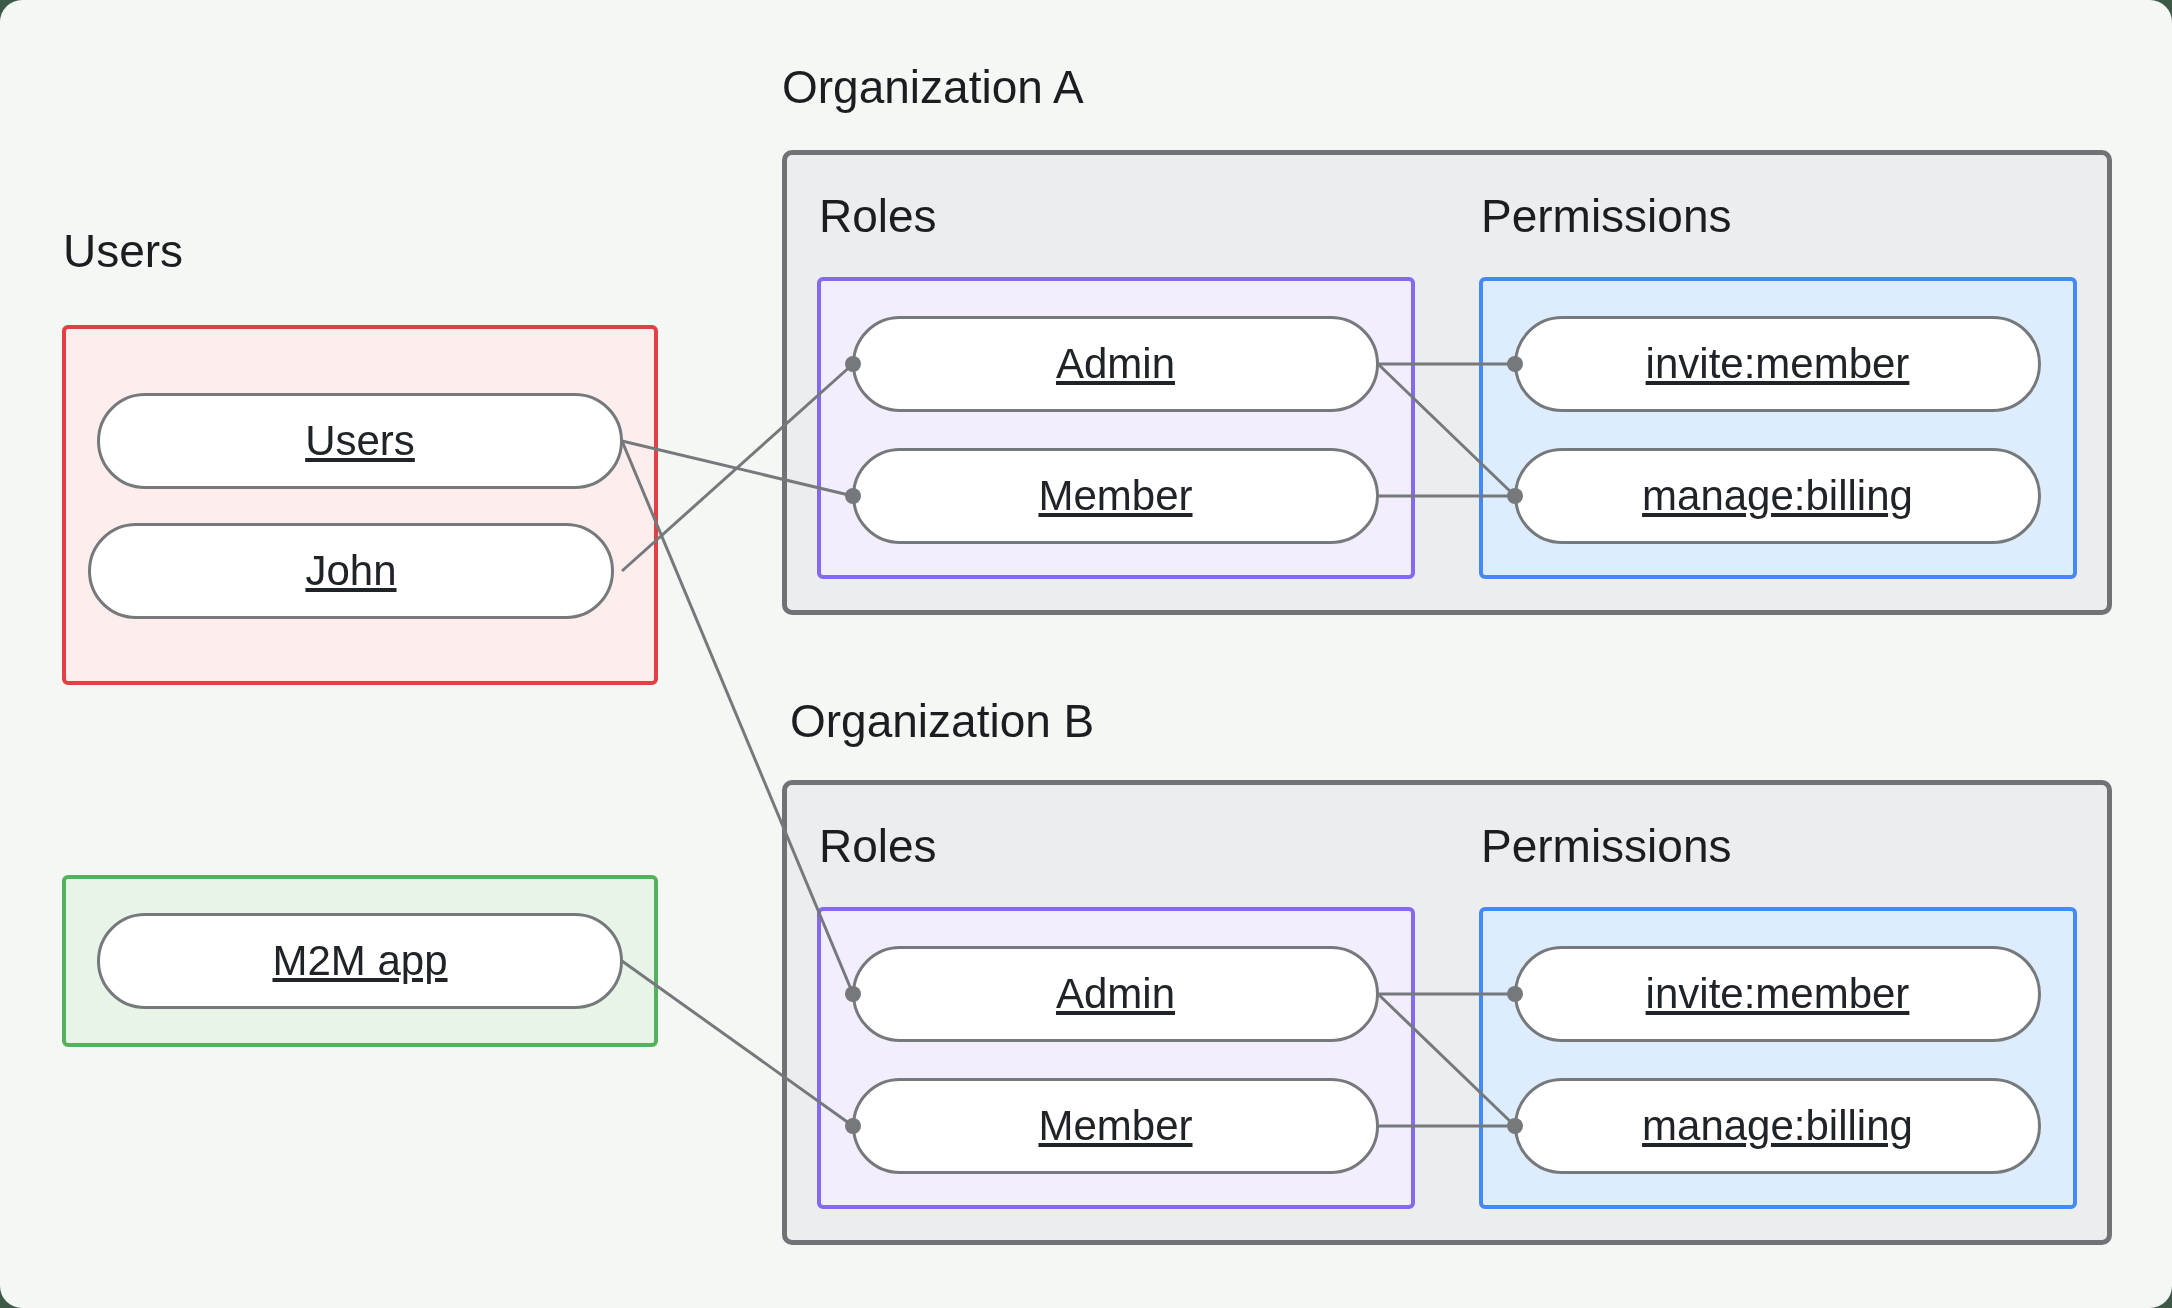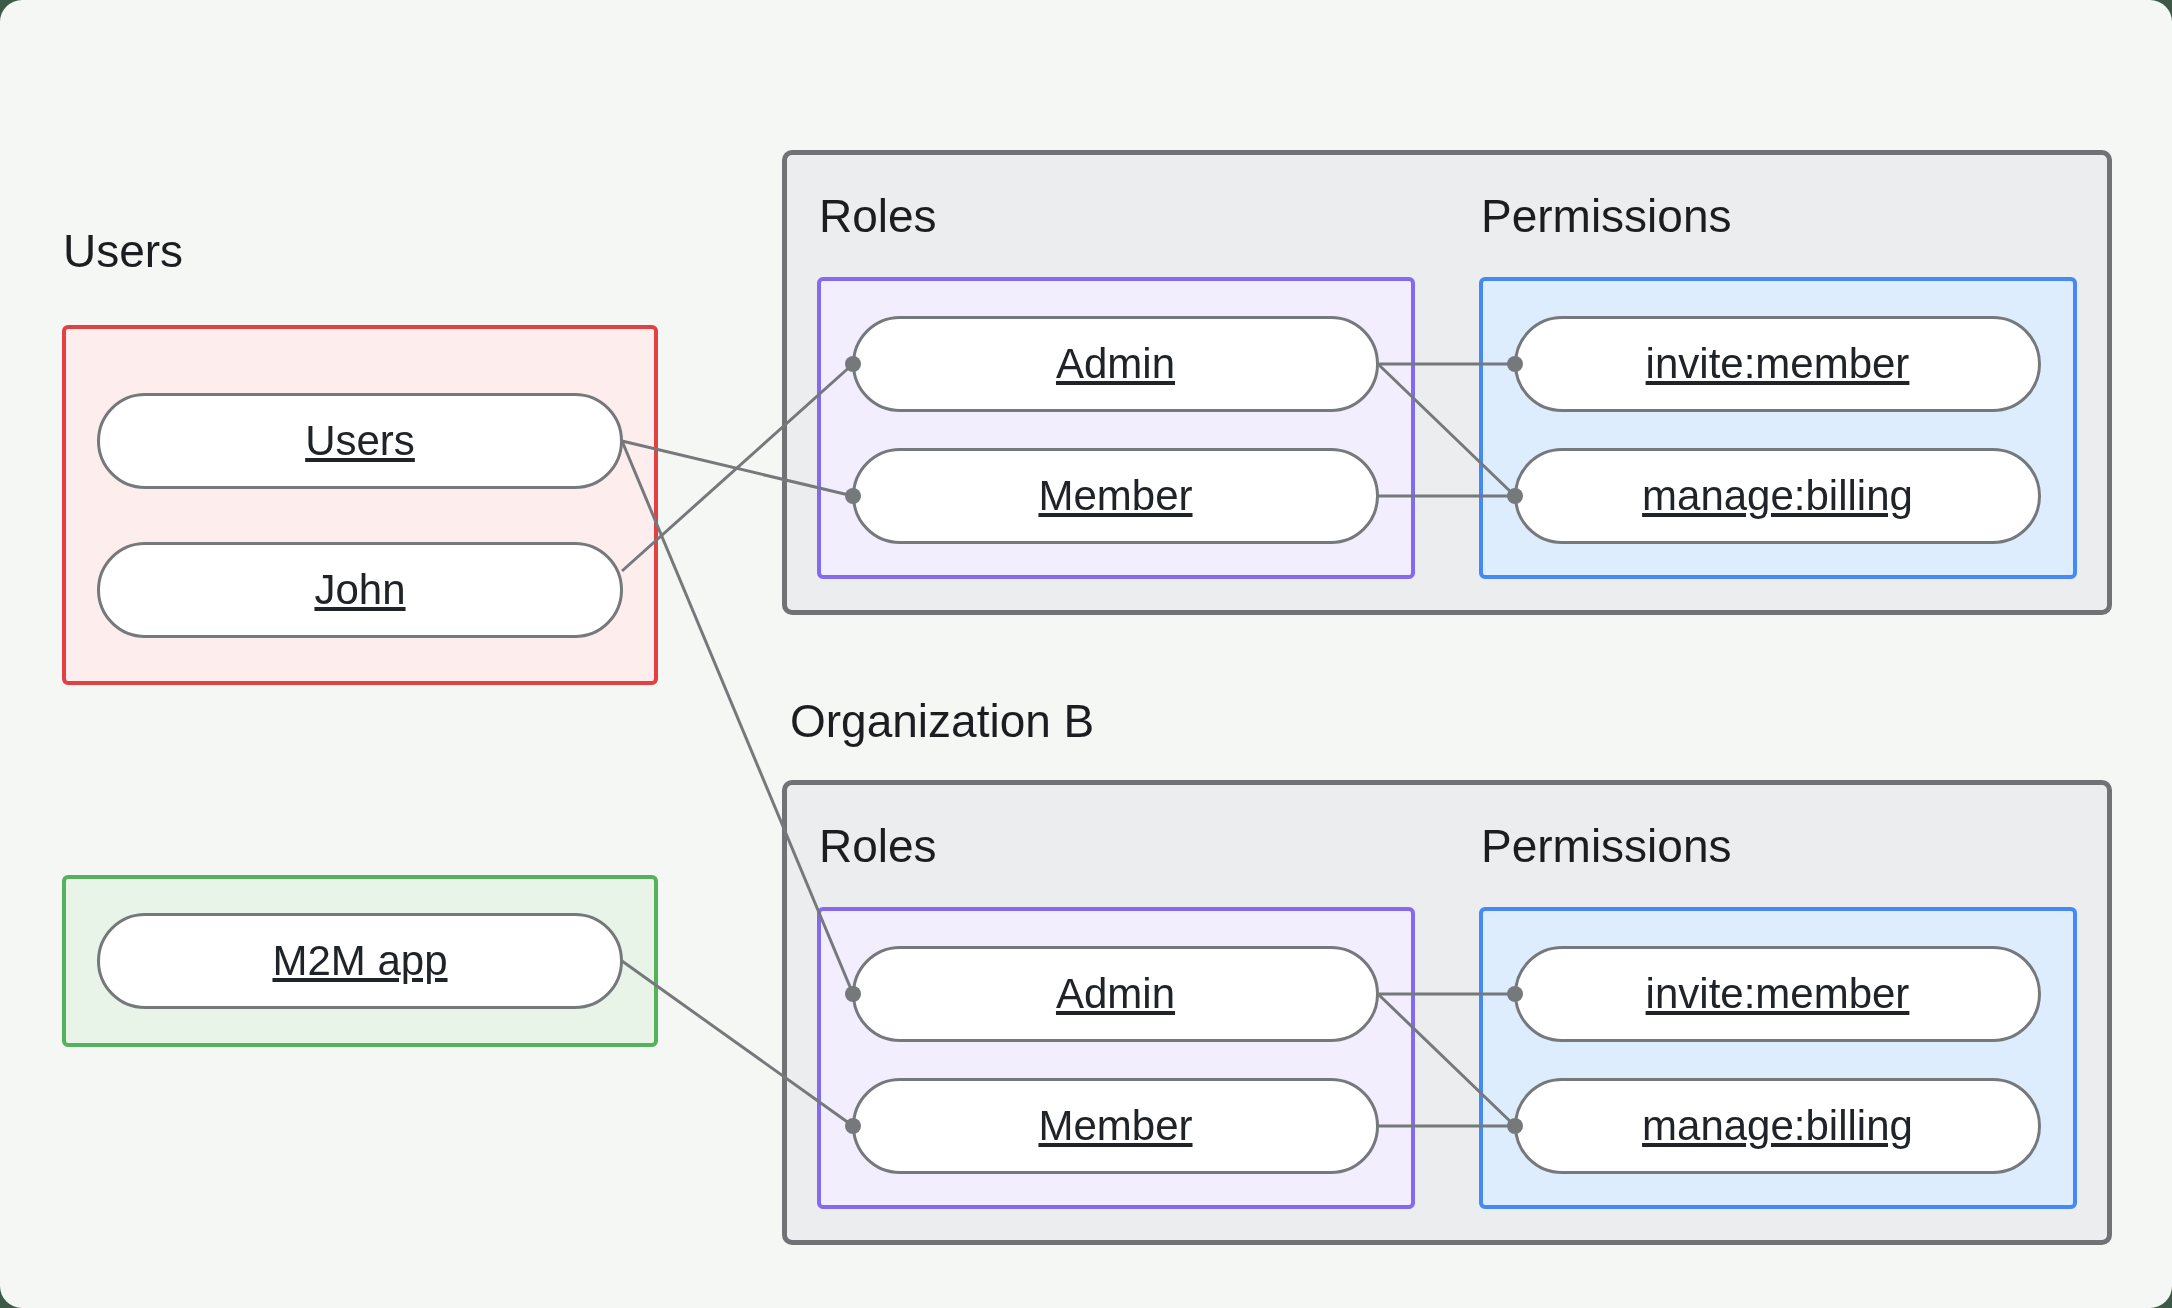--- a/index.html
+++ b/index.html
@@ -36,40 +36,41 @@
     font-size:42px; color:#202428; white-space:nowrap;text-decoration:underline;
   }
   .wires{position:absolute; left:0; top:0; width:2172px; height:1308px; pointer-events:none;}
 </style>
 </head>
 <body>
 
 <div class="stage">
 
   <div class="hlabel" style="left:63px; top:224px;">Users</div>
+  <div class="hlabel" style="left:782px; top:60px;">Organization A</div>
   <div class="hlabel" style="left:782px; top:694px;margin-left:8px;">Organization B</div>
 
   <div class="org-box" style="top:150px;"></div>
   <div class="org-box" style="top:780px;"></div>
 
   <div class="hlabel" style="left:819px; top:189px;">Roles</div>
   <div class="hlabel" style="left:1481px; top:189px;">Permissions</div>
   <div class="gbox roles-box" style="top:277px;"></div>
   <div class="gbox permissions-box" style="top:277px;"></div>
 
   <div class="hlabel" style="left:819px; top:819px;">Roles</div>
   <div class="hlabel" style="left:1481px; top:819px;">Permissions</div>
   <div class="gbox roles-box" style="top:907px;"></div>
   <div class="gbox permissions-box" style="top:907px;"></div>
 
   <div class="gbox users-box"></div>
   <div class="gbox m2m-box"></div>
 
   <div class="pill" style="left:97px; top:393px; width:526px;">Users</div>
-  <div class="pill" style="left:97px; top:523px; width:526px;margin-top:19px;">John</div>
+  <div class="pill" style="left:88px; top:523px; width:526px;">John</div>
 
   <div class="pill" style="left:97px; top:913px; width:526px;">M2M app</div>
 
   <div class="pill" style="left:852px; top:316px;">Admin</div>
   <div class="pill" style="left:852px; top:448px;">Member</div>
 
   <div class="pill" style="left:1514px; top:316px;">invite:member</div>
   <div class="pill" style="left:1514px; top:448px;">manage:billing</div>
 
   <div class="pill" style="left:852px; top:946px;">Admin</div>

